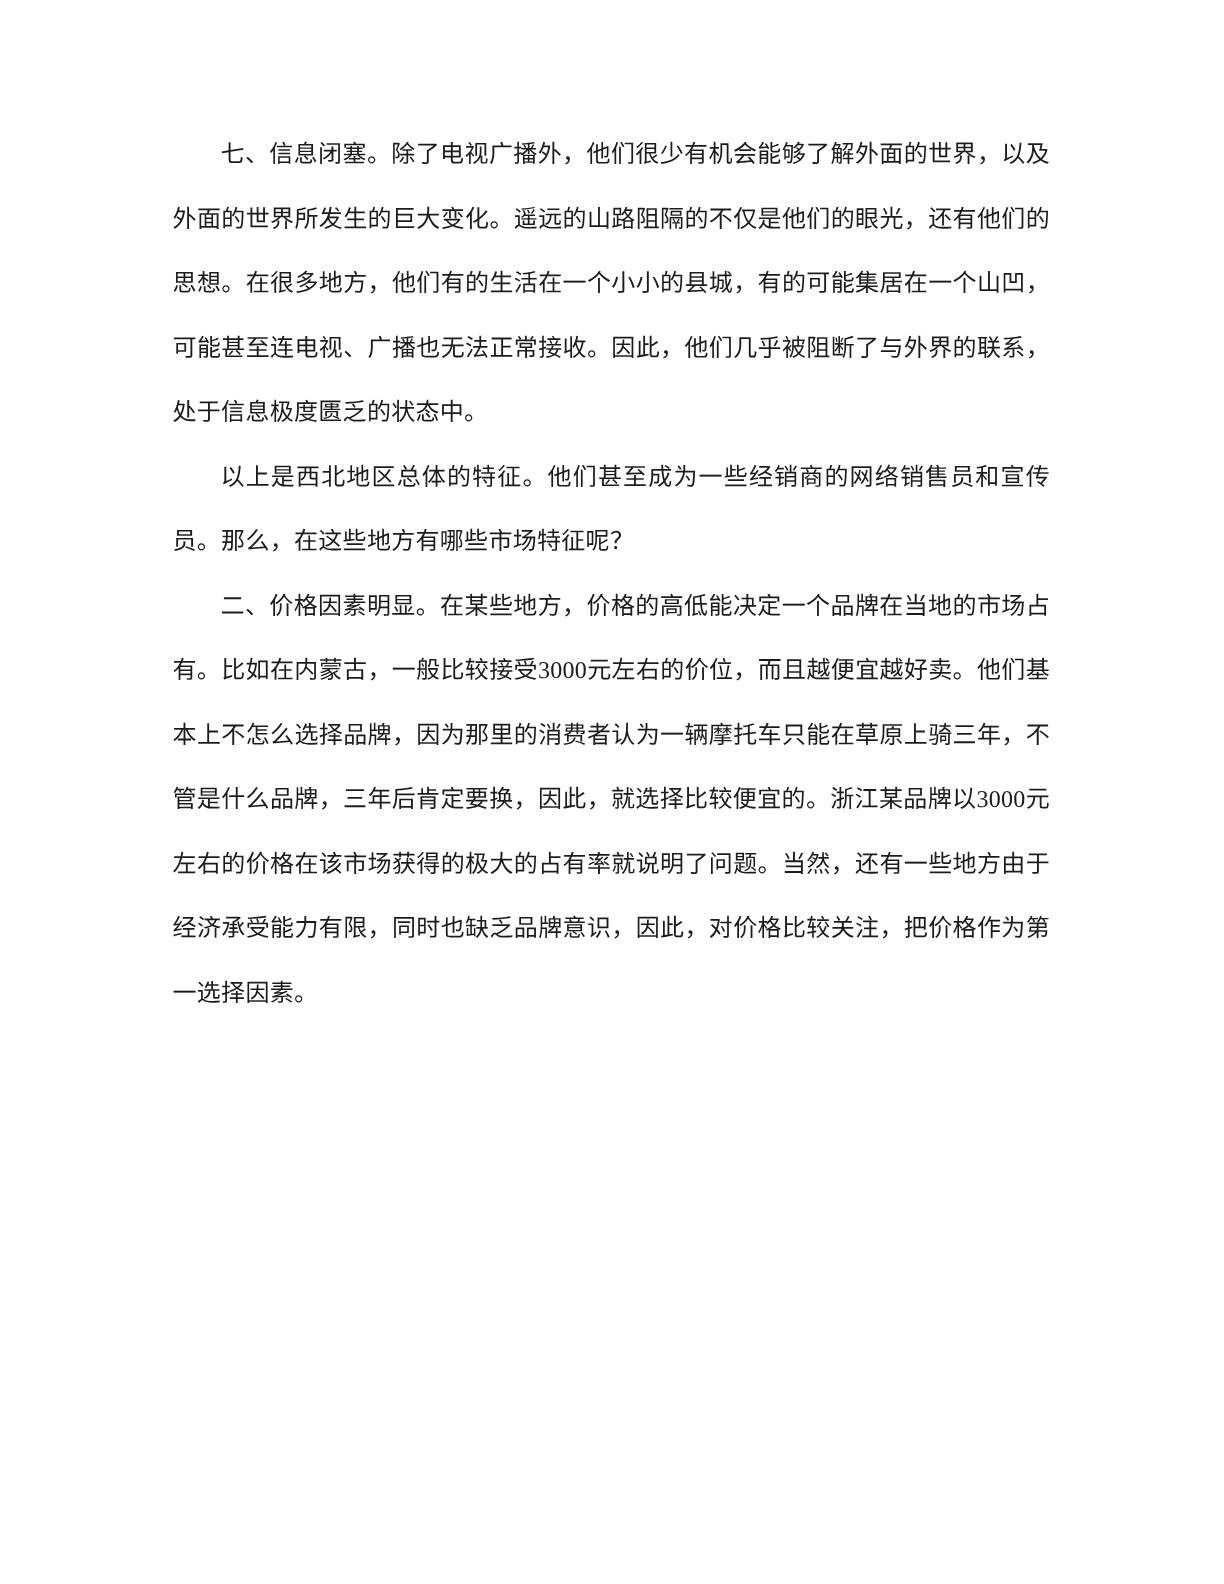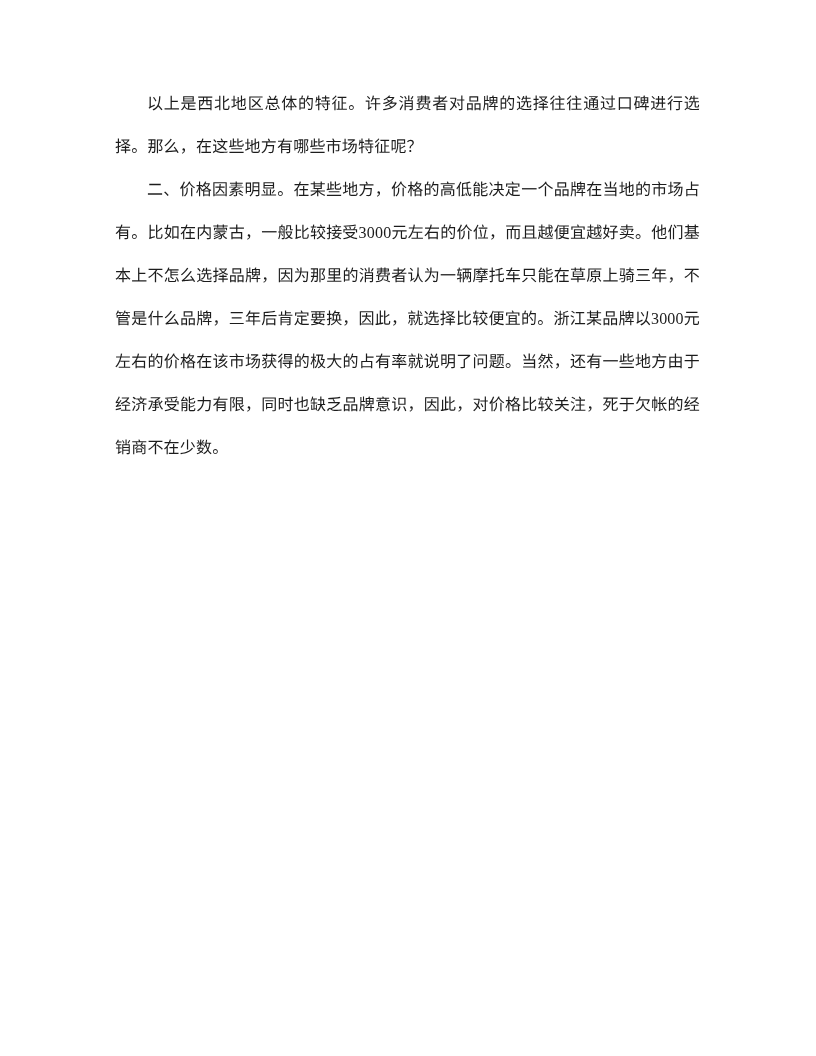--- a/index.html
+++ b/index.html
@@ -30,15 +30,16 @@
     text-justify: inter-ideograph;
     text-indent: 2em;
     letter-spacing: 0.2px;
     word-break: break-all;
   }
 </style>
 </head>
 <body>
 
 <div class="page">
-  <p class="para">以上是西北地区总体的特征。许多消费者对品牌的选择往往通过口碑进行选择。那么，在这些地方有哪些市场特征呢？</p>
-  <p class="para">二、价格因素明显。在某些地方，价格的高低能决定一个品牌在当地的市场占有。比如在内蒙古，一般比较接受3000元左右的价位，而且越便宜越好卖。他们基本上不怎么选择品牌，因为那里的消费者认为一辆摩托车只能在草原上骑三年，不管是什么品牌，三年后肯定要换，因此，就选择比较便宜的。浙江某品牌以3000元左右的价格在该市场获得的极大的占有率就说明了问题。当然，还有一些地方由于经济承受能力有限，同时也缺乏品牌意识，因此，对价格比较关注，死于欠帐的经销商不在少数。</p>
+  <p class="para">七、信息闭塞。除了电视广播外，他们很少有机会能够了解外面的世界，以及外面的世界所发生的巨大变化。遥远的山路阻隔的不仅是他们的眼光，还有他们的思想。在很多地方，他们有的生活在一个小小的县城，有的可能集居在一个山凹，可能甚至连电视、广播也无法正常接收。因此，他们几乎被阻断了与外界的联系，处于信息极度匮乏的状态中。</p>
+  <p class="para">以上是西北地区总体的特征。他们甚至成为一些经销商的网络销售员和宣传员。那么，在这些地方有哪些市场特征呢？</p>
+  <p class="para">二、价格因素明显。在某些地方，价格的高低能决定一个品牌在当地的市场占有。比如在内蒙古，一般比较接受3000元左右的价位，而且越便宜越好卖。他们基本上不怎么选择品牌，因为那里的消费者认为一辆摩托车只能在草原上骑三年，不管是什么品牌，三年后肯定要换，因此，就选择比较便宜的。浙江某品牌以3000元左右的价格在该市场获得的极大的占有率就说明了问题。当然，还有一些地方由于经济承受能力有限，同时也缺乏品牌意识，因此，对价格比较关注，把价格作为第一选择因素。</p>
 </div>
 
 </body></html>

